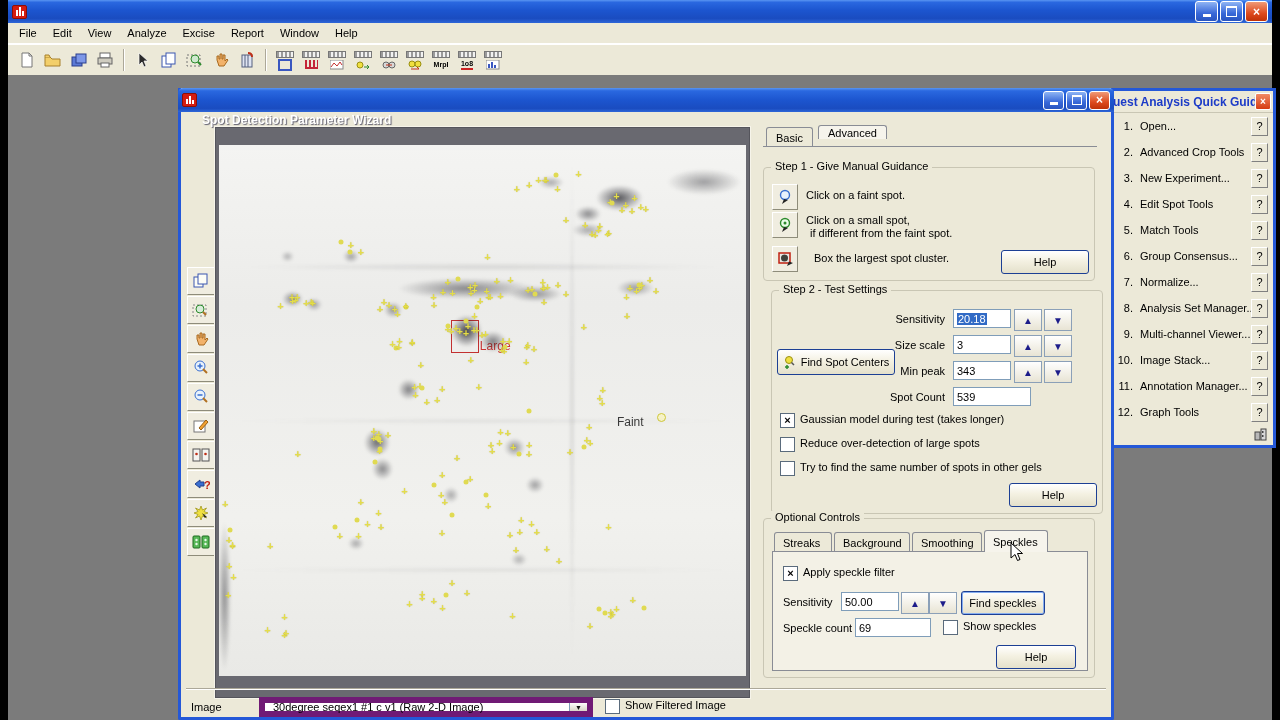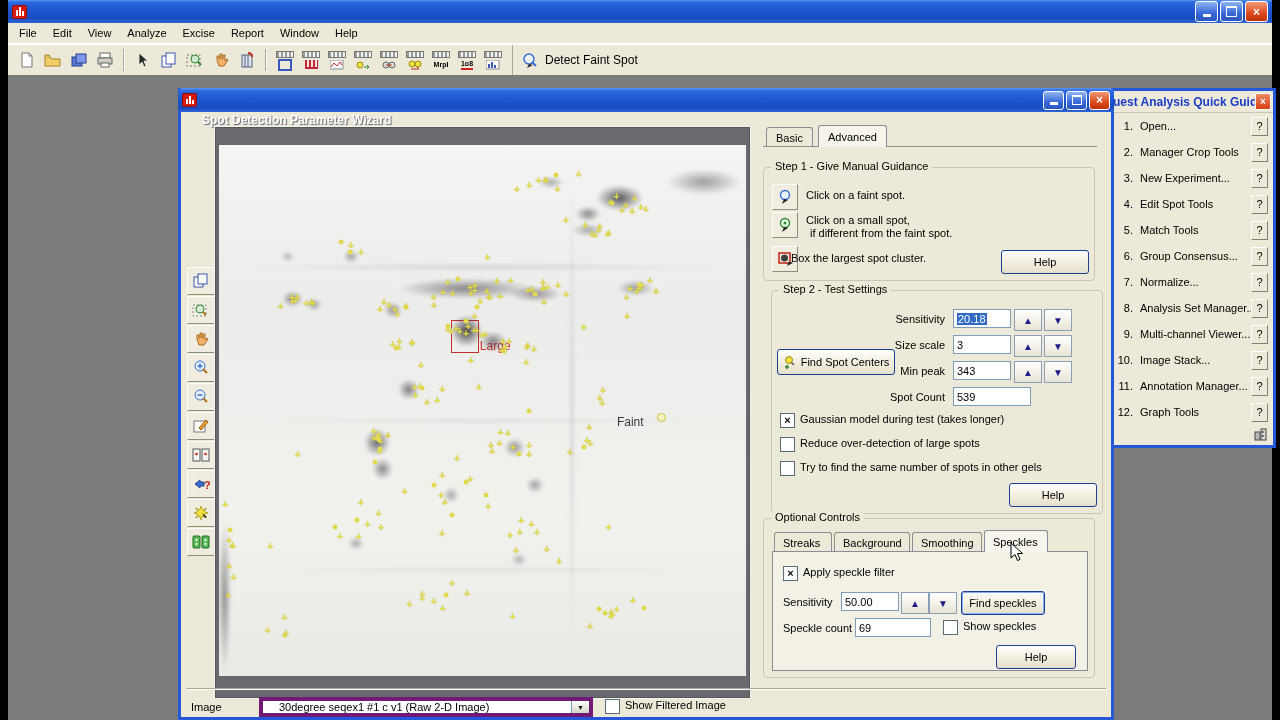--- a/index.html
+++ b/index.html
@@ -50,22 +50,22 @@
   .grp{position:absolute;border:1px solid #c9c6b4;border-radius:4px;}
   .grp-legend{position:absolute;top:-8px;left:7px;background:#ece9d8;padding:0 4px;white-space:nowrap;}
   .field{position:absolute;background:#fff;border:1px solid #7f9db9;height:19px;
     display:flex;align-items:center;padding-left:3px;box-sizing:border-box;font-size:11px;}
   .sel{background:#316ac5;color:#fff;padding:0 1px;}
   .spin{position:absolute;width:26px;height:20px;background:linear-gradient(180deg,#fff,#e8e4d4);
     border:1px solid #8ba0b8;color:#1c1c8a;font-size:10px;display:flex;align-items:center;justify-content:center;}
   .cb{position:absolute;display:flex;align-items:flex-start;}
   .cb .box{width:13px;height:13px;background:#fff;border:1px solid #5a6b7c;margin-right:5px;
     display:flex;align-items:center;justify-content:center;font-size:11px;font-weight:bold;line-height:11px;flex:none;}
-  .combo{position:absolute;background:#fff;border:4px solid #701a75;height:20px;
-    display:flex;align-items:center;padding-left:16px;box-sizing:border-box;}
+  .combo{position:absolute;background:#fff;border:6px solid #701a75;height:20px;
+    display:flex;align-items:center;padding-left:8px;box-sizing:border-box;}
   .combo-btn{margin-left:auto;width:17px;height:100%;border-left:1px solid #7f9db9;
     background:linear-gradient(180deg,#fdfdfd,#d8d4c6);display:flex;align-items:center;justify-content:center;
     font-size:7px;color:#111;}
 
   
   .dlg{position:absolute;left:170px;top:88px;width:936px;height:632px;background:#ece9d8;
     border:3px solid #2458d8;border-top:none;border-radius:0 0 2px 2px;z-index:10;box-sizing:border-box;}
   .dlg-title{position:absolute;left:-3px;right:-3px;top:0;height:24px;border-radius:5px 5px 0 0;
     background:linear-gradient(180deg,#5a96f2 0%,#2a68e0 12%,#1c55cf 50%,#1a4cc0 85%,#2e66d8 100%);
     display:flex;align-items:center;padding:0 4px;}
@@ -89,21 +89,21 @@
     font:bold 10px/10px "DejaVu Sans Mono","Liberation Mono",monospace;text-shadow:0 0 1px rgba(140,130,0,.5);}
   .mkdot{position:absolute;width:5px;height:5px;border-radius:50%;background:#e0da52;transform:translate(-50%,-50%);}
   .largebox{position:absolute;border:1px solid #c23030;background:transparent;}
   .largelabel{position:absolute;color:#c33;font-size:12px;}
   .faintlabel{position:absolute;color:#3a3a3a;font-size:12px;}
   .faintcircle{position:absolute;width:7px;height:7px;border:1px solid #cfc83a;border-radius:50%;background:#f6f2c8;}
 
   
   .rtab{position:absolute;height:20px;padding:0 9px;display:flex;align-items:center;
     border:1px solid #898c95;border-bottom:none;border-radius:3px 3px 0 0;background:#ece9d8;box-sizing:border-box;}
-  .rtab.active{background:#f6f4ec;height:22px;z-index:2;}
+  .rtab.active{background:#f6f4ec;height:14px;z-index:2;}
   .rtabline{position:absolute;border-top:1px solid #898c95;}
 
   .otab{position:absolute;height:20px;padding:0 8px;display:flex;align-items:center;
     border:1px solid #898c95;border-bottom:none;border-radius:3px 3px 0 0;background:#ece9d8;box-sizing:border-box;}
   .otab.active{background:#f6f4ec;height:22px;z-index:2;}
   .opanel{position:absolute;border:1px solid #898c95;background:#f3f1e6;}
 
   .hr{position:absolute;border-top:1px solid #aca899;border-bottom:1px solid #fff;}
 
   
@@ -283,46 +283,38 @@
       <div class="film"></div>
         <div class="acc">
           <svg width="14" height="10">
             <rect x="0" y="0" width="13" height="9" fill="#fff" stroke="#888"></rect>
             <rect x="2" y="4" width="2" height="4" fill="#3a57c0"></rect>
             <rect x="5" y="2" width="2" height="6" fill="#3a57c0"></rect>
             <rect x="8" y="5" width="2" height="3" fill="#3a57c0"></rect>
           </svg>
         </div>
     </div>
-    <div class="detect-area">
-      <svg width="18" height="17">
-          <circle cx="8" cy="7" r="5" fill="#eef4fc" stroke="#3a6fd0" stroke-width="1.5"></circle>
-          <line x1="11" y1="10" x2="15" y2="14" stroke="#3a6fd0" stroke-width="2"></line>
-          <path d="M6 16 l6 -3 -4 -1 z" fill="#222"></path>
-        </svg>
-      <span class="detect-label">Detect Faint Spot</span>
-    </div>
   </div>
 
   <div class="workspace"></div>
 
   <div class="qg">
     <div class="qg-title">
       <span style="white-space:nowrap;overflow:hidden;">uest Analysis Quick Guide</span>
       <span class="qg-close">×</span>
     </div>
     <div id="qg-list">
         <div class="qg-item">
           <span class="qg-num">1.</span>
           <span class="qg-label">Open...</span>
           <span class="qg-q">?</span>
         </div>
         <div class="qg-item">
           <span class="qg-num">2.</span>
-          <span class="qg-label">Manager Crop Tools</span>
+          <span class="qg-label">Advanced Crop Tools</span>
           <span class="qg-q">?</span>
         </div>
         <div class="qg-item">
           <span class="qg-num">3.</span>
           <span class="qg-label">New Experiment...</span>
           <span class="qg-q">?</span>
         </div>
         <div class="qg-item">
           <span class="qg-num">4.</span>
           <span class="qg-label">Edit Spot Tools</span>
@@ -742,21 +734,21 @@
         </div>
         <span style="position:absolute;left:42px;top:46px;">Click on a small spot,</span>
         <span style="position:absolute;left:46px;top:59px;">if different from the faint spot.</span>
         <div class="ltb" style="left:8px;top:78px;width:24px;height:24px;">
           <svg width="17" height="16">
               <rect x="2" y="2" width="11" height="10" fill="#e8e8e4" stroke="#c02010" stroke-width="1.5"></rect>
               <circle cx="7.5" cy="7" r="3.5" fill="#40403a"></circle>
               <path d="M10 15 l6 -3 -4 -1.5 z" fill="#222"></path>
             </svg>
         </div>
-        <span style="position:absolute;left:27px;top:84px;">Box the largest spot cluster.</span>
+        <span style="position:absolute;left:50px;top:84px;">Box the largest spot cluster.</span>
         <div class="btn" style="position:absolute;left:237px;top:82px;width:86px;height:22px;">
           <span>Help</span>
         </div>
       </div>
 
       <div class="grp" style="left:582px;top:178px;width:330px;height:222px;margin-left:8px;">
         <span class="grp-legend">Step 2 - Test Settings</span>
 
         <div class="btn" style="position:absolute;left:5px;top:58px;width:116px;height:24px;">
           <svg width="15" height="14" style="margin-right:3px">

